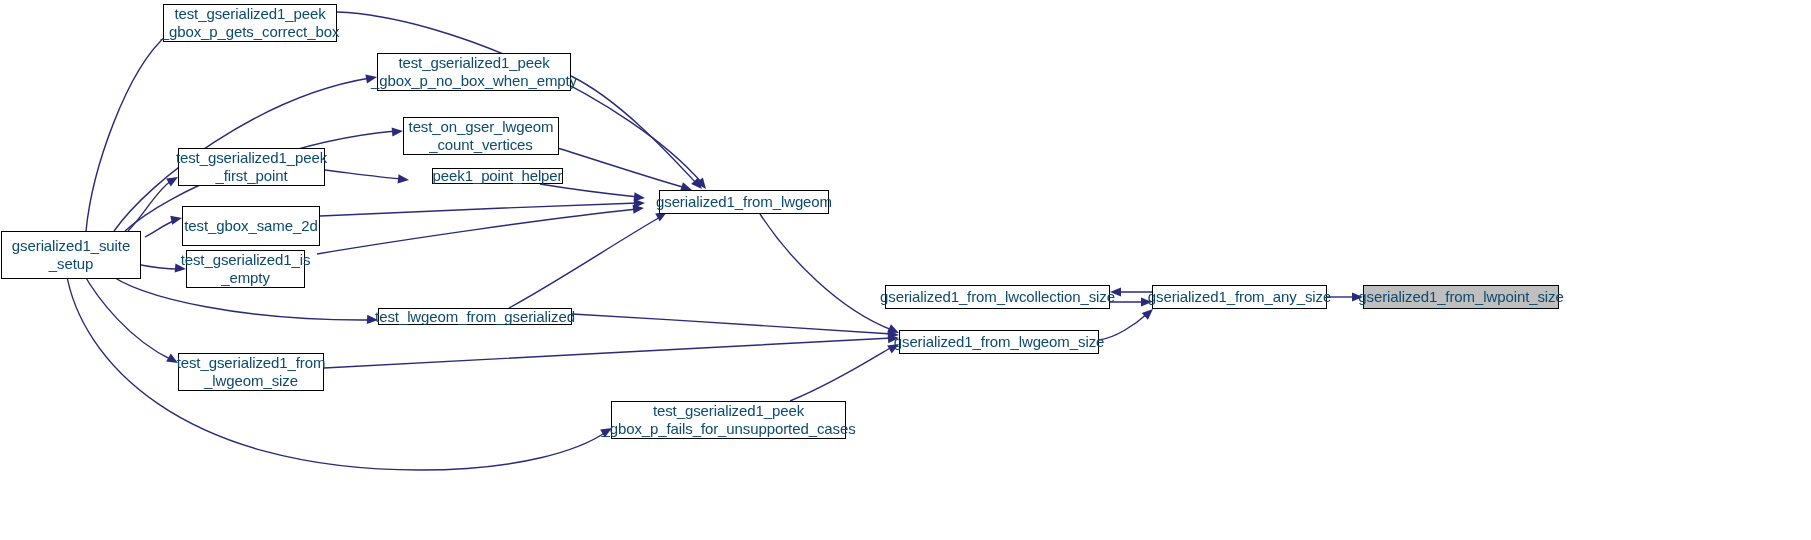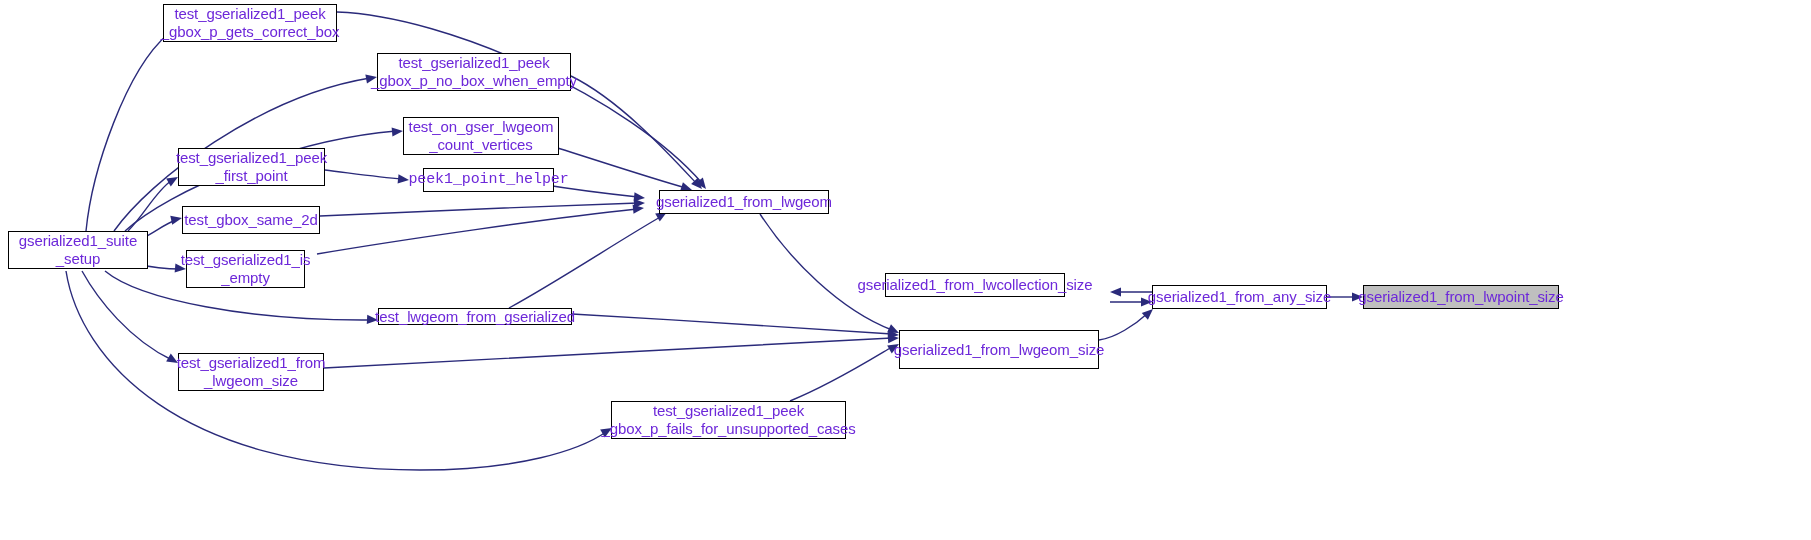--- a/index.html
+++ b/index.html
@@ -26,21 +26,21 @@
     position: absolute;
     box-sizing: border-box;
     border: 1px solid #000000;
     background: #ffffff;
     display: flex;
     align-items: center;
     justify-content: center;
     text-align: center;
     font-size: 15px;
     line-height: 18px;
-    color: #6d28d9;
+    color: #0c4a6e;
     white-space: pre;
     letter-spacing: -0.1px;
   }
   .node.highlight {
     background: #bfbfbf;
     border: 1px solid #000000;
   }
   .node-label {
     display: block;
     white-space: pre;
@@ -96,38 +96,38 @@
       <path d="M 1099,340 C 1115,338 1135,325 1148,313" fill="none" stroke="#2a2a7a" stroke-width="1.4"></path>
       <polygon points="0,-4.6 11,0 0,4.6" fill="#2a2a7a" transform="translate(1153,309) rotate(-42) translate(-11,0)"></polygon>
       <path d="M 1110,302 C 1122,302 1136,302 1146,302" fill="none" stroke="#2a2a7a" stroke-width="1.4"></path>
       <polygon points="0,-4.6 11,0 0,4.6" fill="#2a2a7a" transform="translate(1152,302) rotate(0) translate(-11,0)"></polygon>
       <path d="M 1152,292 C 1142,292 1128,292 1117,292" fill="none" stroke="#2a2a7a" stroke-width="1.4"></path>
       <polygon points="0,-4.6 11,0 0,4.6" fill="#2a2a7a" transform="translate(1110,292) rotate(180) translate(-11,0)"></polygon>
       <path d="M 1327,297 C 1338,297 1348,297 1356,297" fill="none" stroke="#2a2a7a" stroke-width="1.4"></path>
       <polygon points="0,-4.6 11,0 0,4.6" fill="#2a2a7a" transform="translate(1363,297) rotate(0) translate(-11,0)"></polygon>
     </svg>
   <div id="node-layer">
-      <div class="node" style="left: 8px; top: 231px; width: 140px; height: 38px;"><span class="node-label">gserialized1_suite
+      <div class="node" style="left: 1px; top: 231px; width: 140px; height: 48px;"><span class="node-label">gserialized1_suite
 _setup</span></div>
       <div class="node" style="left: 163px; top: 4px; width: 174px; height: 38px;"><span class="node-label">test_gserialized1_peek
 _gbox_p_gets_correct_box</span></div>
       <div class="node" style="left: 377px; top: 53px; width: 194px; height: 38px;"><span class="node-label">test_gserialized1_peek
 _gbox_p_no_box_when_empty</span></div>
       <div class="node" style="left: 403px; top: 117px; width: 156px; height: 38px;"><span class="node-label">test_on_gser_lwgeom
 _count_vertices</span></div>
       <div class="node" style="left: 178px; top: 148px; width: 147px; height: 38px;"><span class="node-label">test_gserialized1_peek
 _first_point</span></div>
-      <div class="node" style="left: 423px; top: 168px; width: 131px; height: 24px; font-family: Liberation Mono, monospace;"><span class="node-label">peek1_point_helper</span></div>
-      <div class="node" style="left: 182px; top: 206px; width: 138px; height: 28px;"><span class="node-label">test_gbox_same_2d</span></div>
+      <div class="node" style="left: 432px; top: 168px; width: 131px; height: 16px;"><span class="node-label">peek1_point_helper</span></div>
+      <div class="node" style="left: 182px; top: 206px; width: 138px; height: 40px;"><span class="node-label">test_gbox_same_2d</span></div>
       <div class="node" style="left: 186px; top: 250px; width: 119px; height: 38px;"><span class="node-label">test_gserialized1_is
 _empty</span></div>
       <div class="node" style="left: 645px; top: 190px; width: 170px; height: 24px; margin-left: 14px;"><span class="node-label">gserialized1_from_lwgeom</span></div>
       <div class="node" style="left: 378px; top: 308px; width: 194px; height: 17px;"><span class="node-label">test_lwgeom_from_gserialized</span></div>
       <div class="node" style="left: 178px; top: 353px; width: 146px; height: 38px;"><span class="node-label">test_gserialized1_from
 _lwgeom_size</span></div>
       <div class="node" style="left: 611px; top: 401px; width: 235px; height: 38px;"><span class="node-label">test_gserialized1_peek
 _gbox_p_fails_for_unsupported_cases</span></div>
-      <div class="node" style="left: 885px; top: 273px; width: 180px; height: 24px;"><span class="node-label">gserialized1_from_lwcollection_size</span></div>
-      <div class="node" style="left: 899px; top: 330px; width: 200px; height: 39px;"><span class="node-label">gserialized1_from_lwgeom_size</span></div>
+      <div class="node" style="left: 885px; top: 285px; width: 225px; height: 24px;"><span class="node-label">gserialized1_from_lwcollection_size</span></div>
+      <div class="node" style="left: 899px; top: 330px; width: 200px; height: 24px;"><span class="node-label">gserialized1_from_lwgeom_size</span></div>
       <div class="node" style="left: 1152px; top: 285px; width: 175px; height: 24px;"><span class="node-label">gserialized1_from_any_size</span></div>
       <div class="node highlight" style="left: 1363px; top: 285px; width: 196px; height: 24px; justify-content: center;"><span class="node-label">gserialized1_from_lwpoint_size</span></div>
     </div>
 </div>
 
 </body></html>

